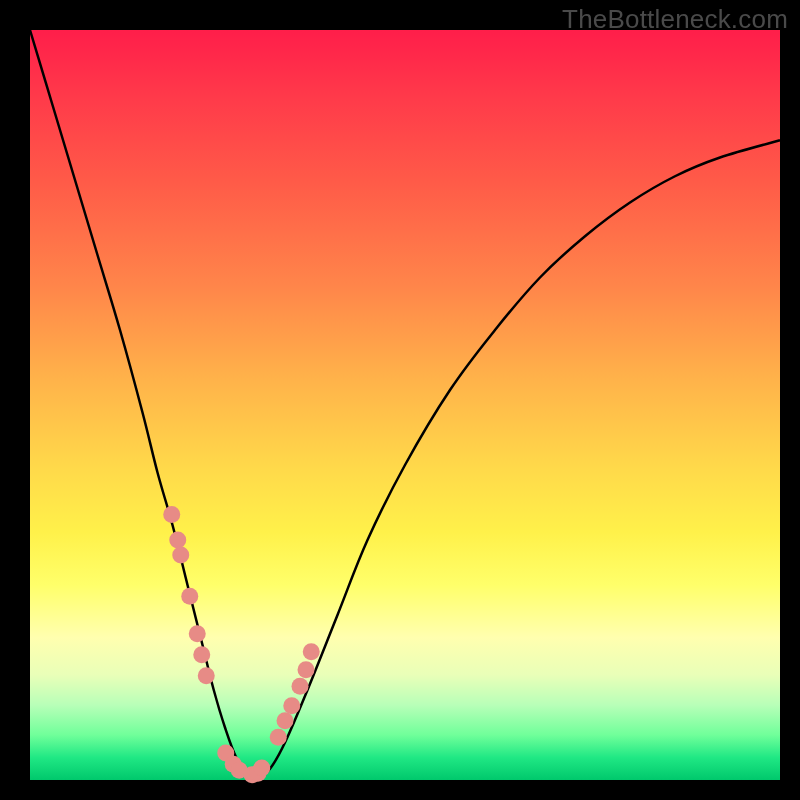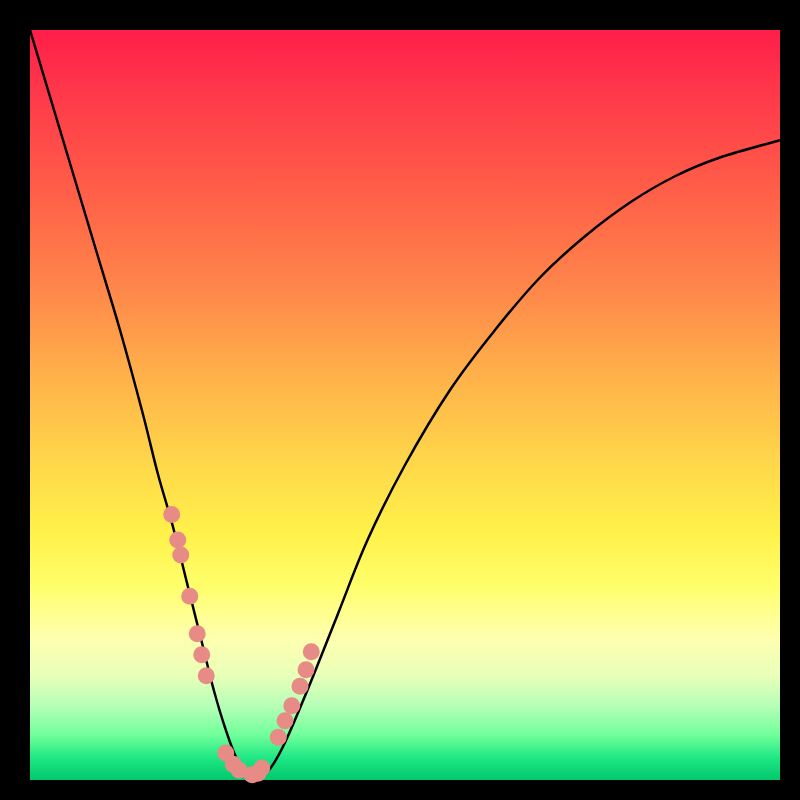--- a/index.html
+++ b/index.html
@@ -67,20 +67,21 @@
   .dot {
     fill: #e78b86;
     stroke: none;
   }
 </style>
 </head>
 <body>
 
 <div class="frame">
 
+  <div class="watermark">TheBottleneck.com</div>
 
   <div class="plot-area">
     <svg class="curve-layer" viewBox="0 0 750 750" preserveAspectRatio="none">
       <path class="curve" d="M0.00 0.00 C 4.05 13.50, 14.40 48.00, 22.50 75.00 C 30.60 102.00, 36.90 123.00, 45.00 150.00 C 53.10 177.00, 59.40 198.00, 67.50 225.00 C 75.60 252.00, 81.90 271.65, 90.00 300.00 C 98.10 328.35, 105.75 356.85, 112.50 382.50 C 119.25 408.15, 122.10 422.25, 127.50 442.50 C 132.90 462.75, 137.10 474.75, 142.50 495.00 C 147.90 515.25, 152.10 533.40, 157.50 555.00 C 162.90 576.60, 167.78 596.10, 172.50 615.00 C 177.22 633.90, 179.70 645.15, 183.75 660.00 C 187.80 674.85, 190.95 685.35, 195.00 697.50 C 199.05 709.65, 202.20 719.40, 206.25 727.50 C 210.30 735.60, 213.45 739.13, 217.50 742.50 C 221.55 745.88, 224.70 746.92, 228.75 746.25 C 232.80 745.58, 235.28 744.83, 240.00 738.75 C 244.72 732.67, 248.25 726.67, 255.00 712.50 C 261.75 698.33, 268.05 682.95, 277.50 660.00 C 286.95 637.05, 296.70 612.00, 307.50 585.00 C 318.30 558.00, 325.35 537.00, 337.50 510.00 C 349.65 483.00, 360.15 462.00, 375.00 435.00 C 389.85 408.00, 403.80 384.30, 420.00 360.00 C 436.20 335.70, 448.80 320.25, 465.00 300.00 C 481.20 279.75, 493.80 264.37, 510.00 247.50 C 526.20 230.62, 538.80 219.75, 555.00 206.25 C 571.20 192.75, 583.80 183.30, 600.00 172.50 C 616.20 161.70, 628.80 154.35, 645.00 146.25 C 661.20 138.15, 671.10 133.98, 690.00 127.50 C 708.90 121.02, 739.20 113.36, 750.00 110.25" stroke="#000000"></path>
       <g>
           <circle class="dot" cx="141.75" cy="484.50" r="8.5" fill="#e78b86"></circle>
           <circle class="dot" cx="147.75" cy="510.00" r="8.5" fill="#e78b86"></circle>
           <circle class="dot" cx="150.75" cy="525.00" r="8.5" fill="#e78b86"></circle>
           <circle class="dot" cx="159.75" cy="566.25" r="8.5" fill="#e78b86"></circle>
           <circle class="dot" cx="167.25" cy="603.75" r="8.5" fill="#e78b86"></circle>

